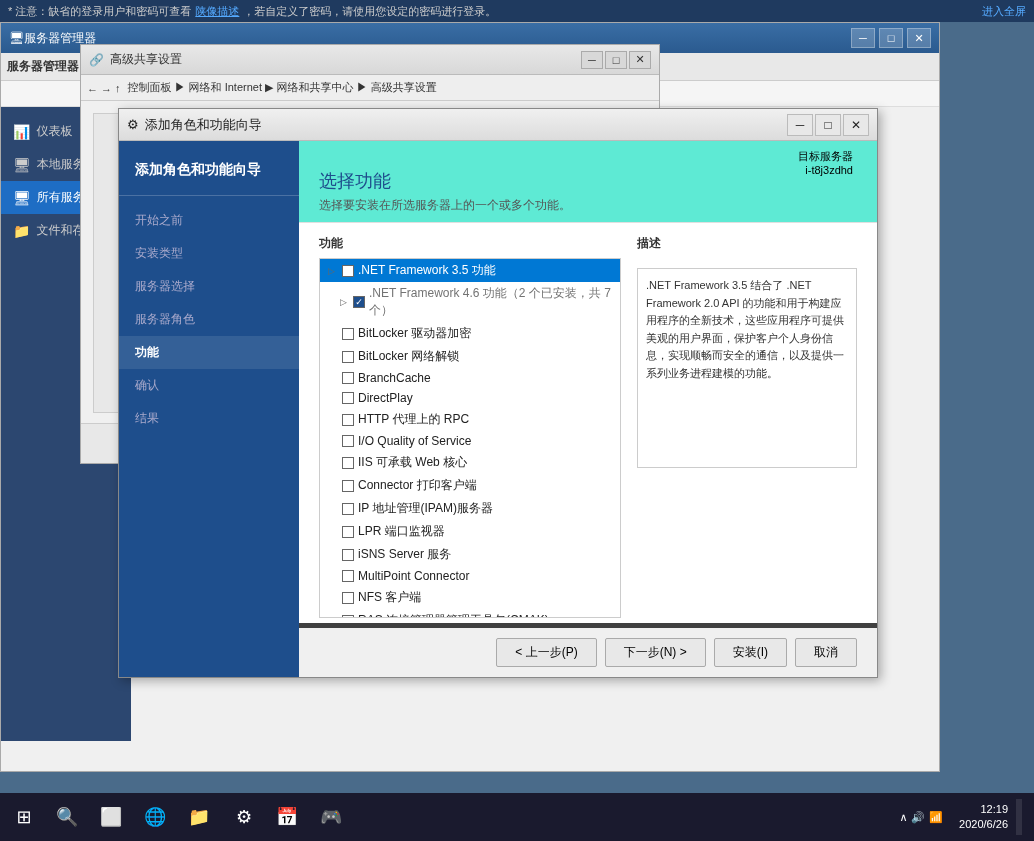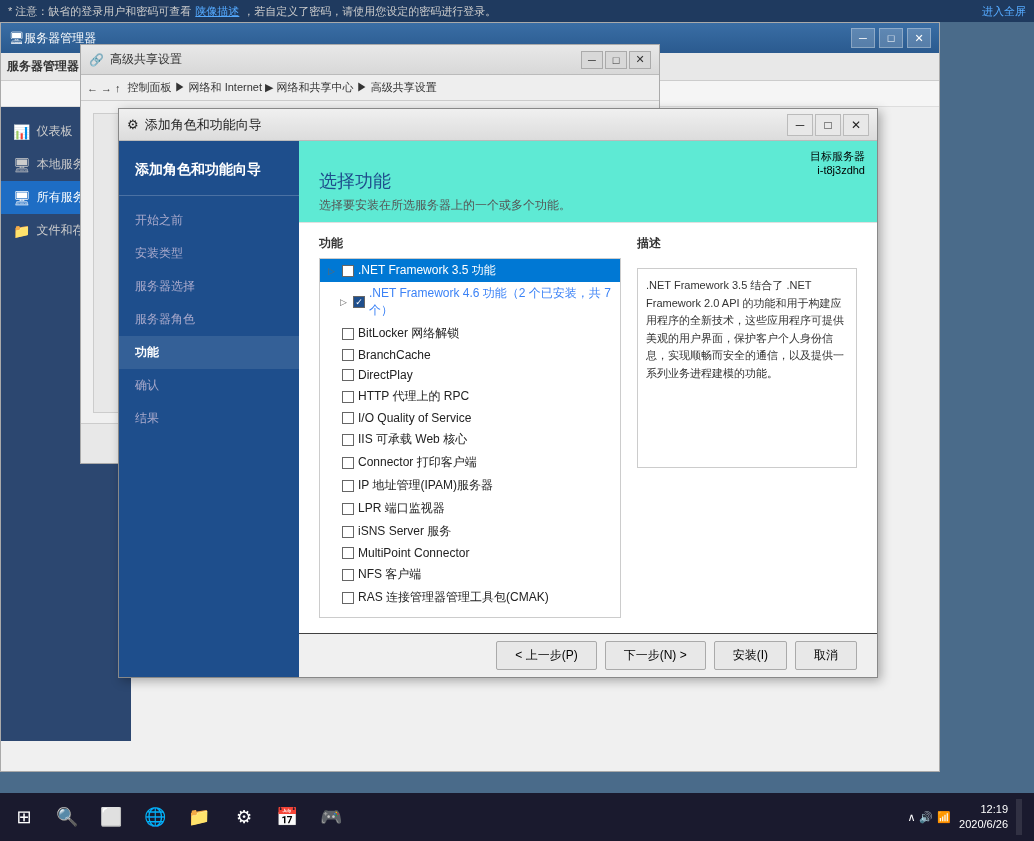--- a/index.html
+++ b/index.html
@@ -3,21 +3,21 @@
   <meta charset="utf-8">
   <style>
     * { box-sizing: border-box; margin: 0; padding: 0; }
     body { font-family: "Microsoft YaHei", "SimHei", Arial, sans-serif; font-size: 12px; background: #4a6b8a; width: 1034px; height: 841px; overflow: hidden; position: relative; }
 
     
     .taskbar { position: absolute; bottom: 0; left: 0; width: 1034px; height: 48px; background: #1a1a2e; display: flex; align-items: center; justify-content: space-between; z-index: 100; }
     .taskbar-left { display: flex; align-items: center; gap: 4px; padding-left: 4px; }
     .taskbar-icon { width: 40px; height: 40px; display: flex; align-items: center; justify-content: center; font-size: 18px; color: #fff; cursor: pointer; border-radius: 3px; }
     .taskbar-right { display: flex; align-items: center; gap: 8px; padding-right: 12px; color: #fff; font-size: 11px; }
-    .taskbar-clock { text-align: right; line-height: 1.4; }
+    .taskbar-clock { text-align: right; line-height: 1.4; margin-left: 8px; }
     .taskbar-sys { display: flex; align-items: center; gap: 4px; }
 
     
     .notif-bar { position: absolute; top: 0; left: 0; width: 1034px; height: 22px; background: #1f3a5f; display: flex; align-items: center; justify-between: flex-start; z-index: 99; font-size: 11px; color: #ccc; padding: 0 8px; gap: 4px; }
     .notif-bar a { color: #5af; text-decoration: underline; }
     .notif-bar .notif-right { margin-left: auto; color: #5af; font-family: Liberation Serif, serif; }
 
     
     .server-mgr { position: absolute; top: 22px; left: 0; width: 940px; height: 750px; background: #f0f0f0; border: 1px solid #aaa; z-index: 10; }
     .server-mgr-titlebar { height: 30px; background: linear-gradient(to bottom, #3a6ea5, #2a5a8f); display: flex; align-items: center; padding: 0 8px; color: #fff; font-size: 12px; }
@@ -75,21 +75,21 @@
     .feature-item.highlighted { background: #0078d4; color: #fff; }
     .feature-item .cb { width: 12px; height: 12px; border: 1px solid #666; background: #fff; display: inline-flex; align-items: center; justify-content: center; font-size: 9px; flex-shrink: 0; }
     .feature-item .cb.checked { background: #1e4e8c; color: #fff; }
     .feature-item .expand-arrow { font-size: 9px; color: #666; width: 10px; }
     .feature-item.indent1 { padding-left: 20px; }
 
     .desc-section { width: 220px; }
     .desc-label { font-size: 12px; font-weight: bold; margin-bottom: 16px; color: #333; }
     .desc-box { font-size: 11px; color: #333; line-height: 1.6; border: 1px solid #ccc; background: #fff; padding: 8px; min-height: 200px; }
 
-    .wizard-footer { height: 44px; background: #f0f0f0; border-top: 1px solid #404040; display: flex; align-items: center; justify-content: flex-end; padding: 0 20px; gap: 8px; }
+    .wizard-footer { height: 54px; background: #f0f0f0; border-top: 5px solid #404040; display: flex; align-items: center; justify-content: flex-end; padding: 0 20px; gap: 8px; }
     .wiz-btn { padding: 5px 18px; font-size: 12px; border: 1px solid #aaa; background: #e8e8e8; cursor: pointer; border-radius: 2px; }
     .wiz-btn:disabled { color: #aaa; cursor: default; }
   </style>
 </head>
 <body>
 
 <div class="notif-bar">
   <span>* 注意：缺省的登录用户和密码可查看</span>
   <a href="#" style="color:#5af">陕像描述</a>
   <span>，若自定义了密码，请使用您设定的密码进行登录。</span>
@@ -187,40 +187,45 @@
       <div class="wizard-nav-item">服务器角色</div>
       <div class="wizard-nav-item active current">功能</div>
       <div class="wizard-nav-item">确认</div>
       <div class="wizard-nav-item">结果</div>
     </div>
 
     <div class="wizard-right">
       <div class="wizard-header" style="position:relative;">
         <div class="wizard-main-title">选择功能</div>
         <div class="wizard-subtitle">选择要安装在所选服务器上的一个或多个功能。</div>
-        <div style="position:absolute;top:8px;right:12px;text-align:right;font-size:11px;">
+        <div style="position:absolute;top:8px;right:24px;text-align:right;font-size:11px;">
           <div>目标服务器</div>
           <div>i-t8j3zdhd</div>
         </div>
       </div>
       <div class="wizard-content">
 
         <div class="features-section">
           <div class="features-label">功能</div>
           <div class="features-list">
 
           <div class="feature-item highlighted">
                 <span class="expand-arrow">▷</span>
                 <span class="cb"></span>
                 <span style="color: rgb(255, 255, 255);"> .NET Framework 3.5 功能</span>
               </div>
               <div class="feature-item indent1">
                 <span class="expand-arrow">▷</span>
                 <span class="cb checked">✓</span>
-                <span style="color: #3b82f6;"> .NET Framework 4.6 功能（2 个已安装，共 7 个）</span>
+                <span style="color: #737373;"> .NET Framework 4.6 功能（2 个已安装，共 7 个）</span>
+              </div>
+              <div class="feature-item">
+                <span class="expand-arrow"> </span>
+                <span class="cb"></span>
+                <span> BitLocker 驱动器加密</span>
               </div>
               <div class="feature-item">
                 <span class="expand-arrow"> </span>
                 <span class="cb"></span>
                 <span> BitLocker 网络解锁</span>
               </div>
               <div class="feature-item">
                 <span class="expand-arrow"> </span>
                 <span class="cb"></span>
                 <span> BranchCache</span>

